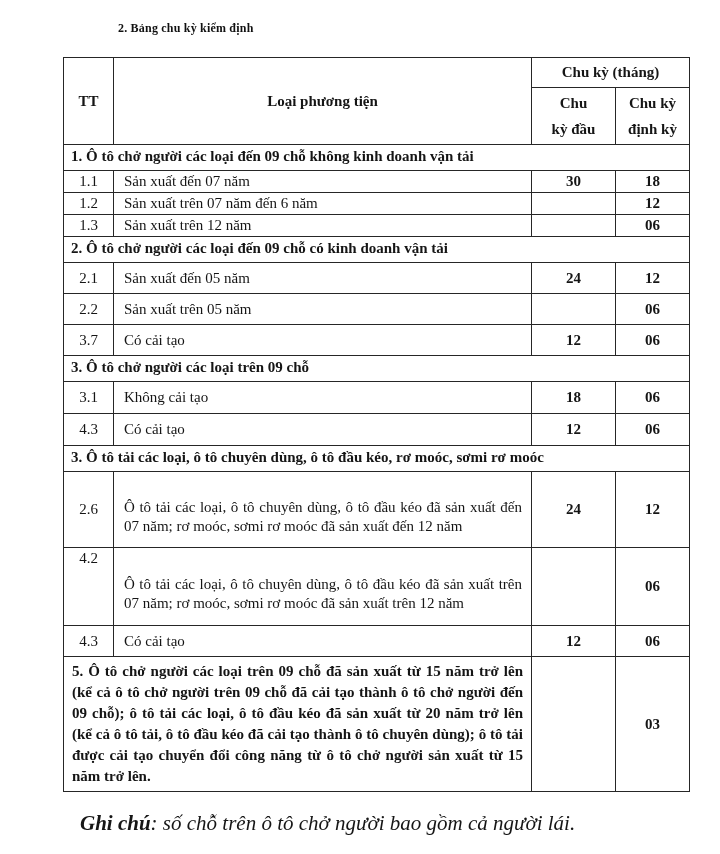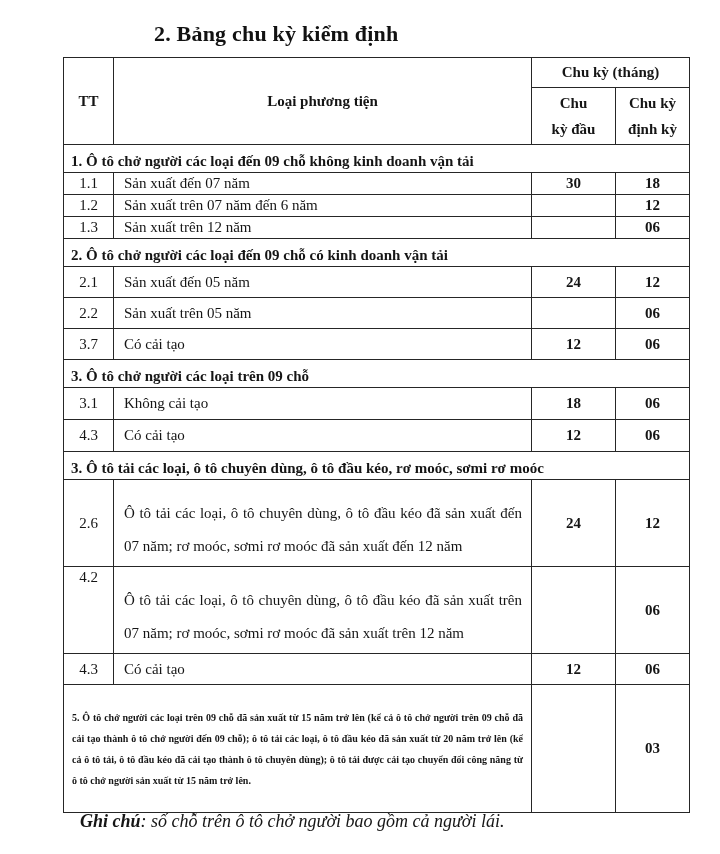--- a/index.html
+++ b/index.html
@@ -7,23 +7,22 @@
   body {
     width: 720px; height: 854px;
     font-family: "Liberation Serif", "DejaVu Serif", serif;
     color: #1a1a1a;
     position: relative;
     overflow: hidden;
   }
   .page { position: absolute; inset: 0; background: #ffffff; }
   .title {
     position: absolute; left: 118px; top: 21px;
-    font-size: 22px; font-weight: bold; color: #111;
+    font-size: 12px; font-weight: bold; color: #111;
     letter-spacing: 0.2px;
-    margin-left: 36px;
   }
   table.insp {
     position: absolute; left: 63px; top: 57px;
     width: 626px;
     border-collapse: collapse;
     table-layout: fixed;
     font-size: 15px;
     color: #151515;
   }
   table.insp td {
@@ -46,40 +45,40 @@
   tr.r78 { height: 78px; }
   tr.r128 { height: 128px; }
 
   td.th {
     font-weight: bold; text-align: center;
     padding: 2px 4px;
   }
   td.th.two-line { white-space: pre-line; line-height: 26px; }
   td.sec-cell {
     font-weight: bold;
-    padding: 8px 6px 2px 7px;
+    padding: 0 6px 2px 7px;
     text-align: left;
   }
   td.tt { text-align: center; padding: 1px 2px; }
   td.tt.tt-top { vertical-align: top; padding-top: 2px; margin-top: 14px; }
   td.lbl { text-align: left; padding: 2px 8px 2px 10px; }
   td.lbl.just {
     text-align: justify; text-justify: inter-word;
-    line-height: 33px; padding: 17px 9px 3px 10px;
+    line-height: 19px; padding: 17px 9px 3px 10px;
     vertical-align: middle;
   }
   td.num { font-weight: bold; text-align: center; padding: 1px 2px; margin-top: 27px; }
   td.merged-text {
     font-weight: bold; text-align: justify; text-justify: inter-word;
     line-height: 21px; padding: 4px 8px 4px 8px;
-    vertical-align: middle; font-size: 10px;
+    vertical-align: middle; font-size: 15px;
   }
   .note {
     position: absolute; left: 80px; top: 811px;
-    font-style: italic; font-size: 18px; color: #161616;
+    font-style: italic; font-size: 21px; color: #161616;
   }
   .note .note-label { font-weight: bold; }
 </style>
 </head>
 <body>
 
 <div class="page">
 
   <div class="title">2. Bảng chu kỳ kiểm định</div>
 

